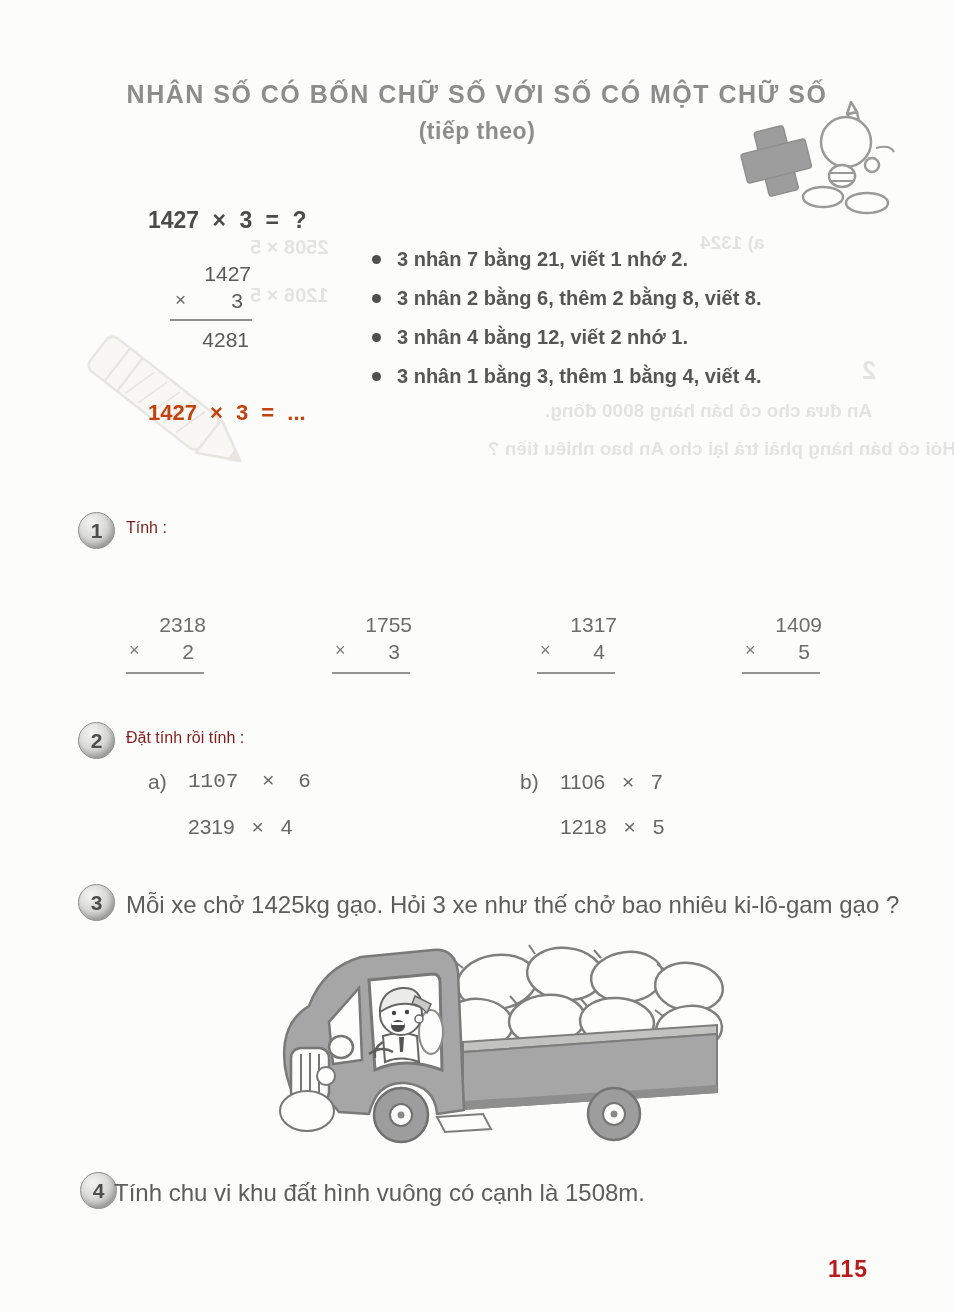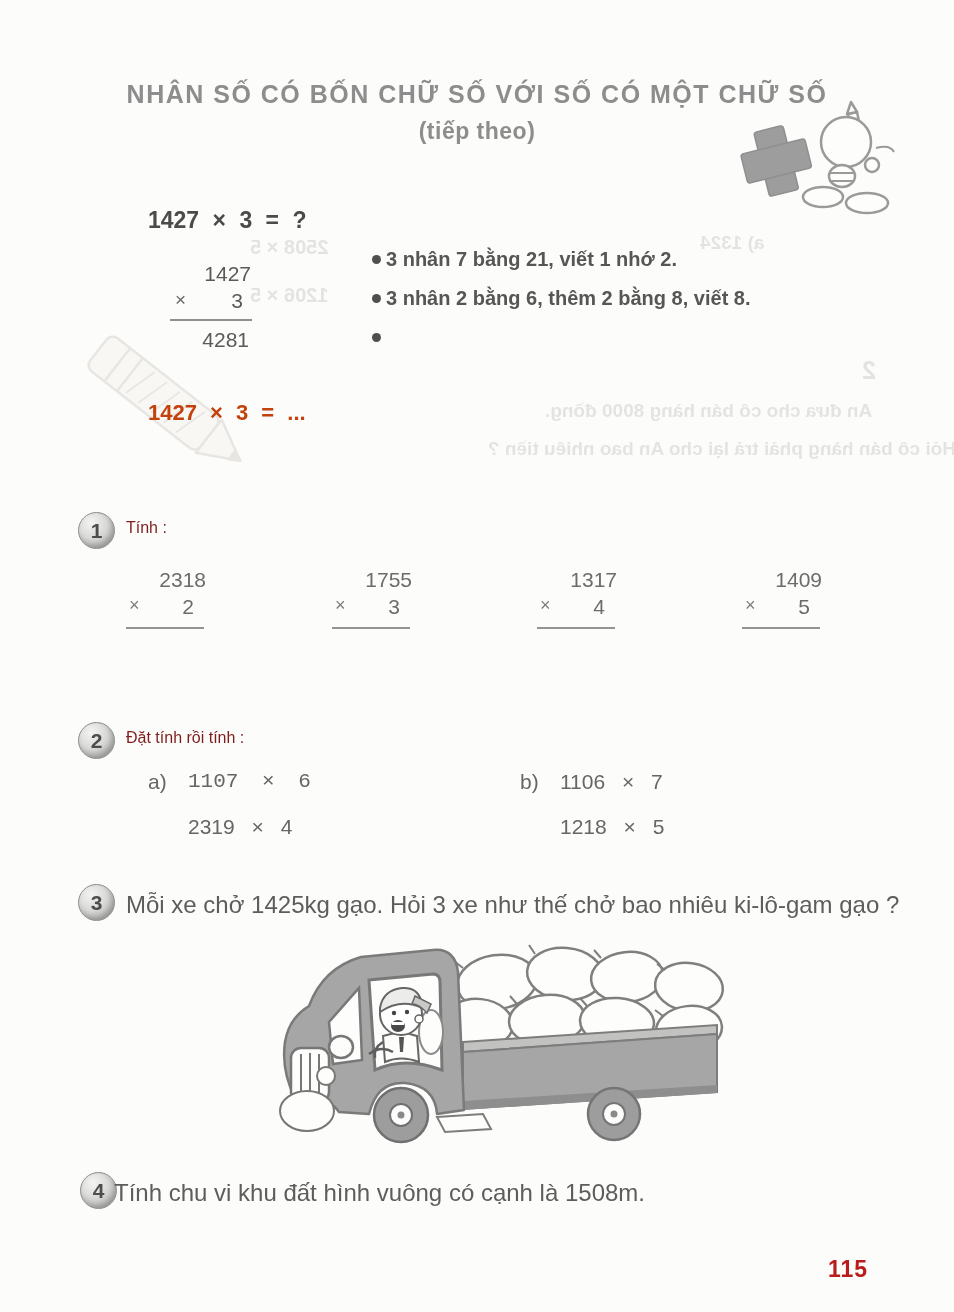--- a/index.html
+++ b/index.html
@@ -29,37 +29,37 @@
   .vmul .top { text-align:right; padding-right:2px; }
   .vmul .bot { display:flex; justify-content:space-between; padding:3px 10px 0 2px; }
   .vmul .sign { color:#6a6a6a; font-size:19px; }
   .vmul .rule { border-top:2.5px solid #8f8f8f; margin-top:6px; }
   .vmul .prod { text-align:right; padding-right:4px; margin-top:7px; }
 
   #example-vmul { left:173px; top:262px; width:80px; }
   #example-vmul .rule { width:82px; margin-left:-3px; }
 
   .steps { left:372px; top:247px; width:540px; list-style:none; }
-  .steps li { display:flex; gap:5px; margin-bottom:14px; font-size:20px; font-weight:bold; color:#565656; line-height:25px; }
+  .steps li { display:flex; gap:16px; margin-bottom:14px; font-size:20px; font-weight:bold; color:#565656; line-height:25px; }
   .steps .dot { flex:0 0 auto; width:9px; height:9px; border-radius:50%; background:#4f4f4f; margin-top:8px; }
 
   
   .badge {
     width:37px; height:37px; border-radius:50%;
     background:radial-gradient(circle at 35% 28%, #f4f4f2 0%, #d9d9d7 45%, #b3b3b1 80%, #a2a2a0 100%);
     border:1.5px solid #8d8d8d;
     box-shadow: inset -2px -3px 5px rgba(0,0,0,.18);
     display:flex; align-items:center; justify-content:center;
     font-size:21px; font-weight:bold; color:#4d4d4d;
   }
   .sec-label { font-size:16px; color:#7f1d1d; }
   .word-problem { font-size:24px; color:#5d5d5d; width:810px; line-height:28px; }
 
   
-  .vm { width:96px; font-size:21px; color:#6c6c6c; }
+  .vm { width:96px; font-size:21px; color:#6c6c6c;margin-top:45px; }
   .vm .top { text-align:right; padding-right:16px; }
   .vm .bot { display:flex; justify-content:space-between; padding:3px 28px 0 3px; }
   .vm .sign { font-size:18px; color:#7a7a7a; }
   .vm .rule { width:78px; border-top:2px solid #949494; margin-top:8px; }
 
   
   .ex2-line { font-size:21px; color:#666664; word-spacing:11px; }
 
   
   .ghost {
@@ -130,20 +130,25 @@
     <li>
         <span class="dot"></span>
         <span>3 nhân 7 bằng 21, viết 1 nhớ 2.</span>
       </li>
     <li>
         <span class="dot"></span>
         <span>3 nhân 2 bằng 6, thêm 2 bằng 8, viết 8.</span>
       </li>
     <li>
         <span class="dot"></span>
+        <span>3 nhân 4 bằng 12, viết 2 nhớ 1.</span>
+      </li>
+    <li>
+        <span class="dot"></span>
+        <span>3 nhân 1 bằng 3, thêm 1 bằng 4, viết 4.</span>
       </li>
   </ul>
 
   <div class="abs ex-conclusion">1427 × 3 = ...</div>
 
   <div class="abs ghost" style="left:250px; top:236px; font-size:20px;">2508 × 5</div>
   <div class="abs ghost" style="left:250px; top:284px; font-size:20px;">1206 × 5</div>
   <div class="abs ghost" style="left:700px; top:232px; font-size:19px;">a) 1324</div>
   <div class="abs ghost" style="left:862px; top:356px; font-size:25px;">2</div>
   <div class="abs ghost" style="left:545px; top:400px; font-size:19px;">An đưa cho cô bán hàng 8000 đồng.</div>

